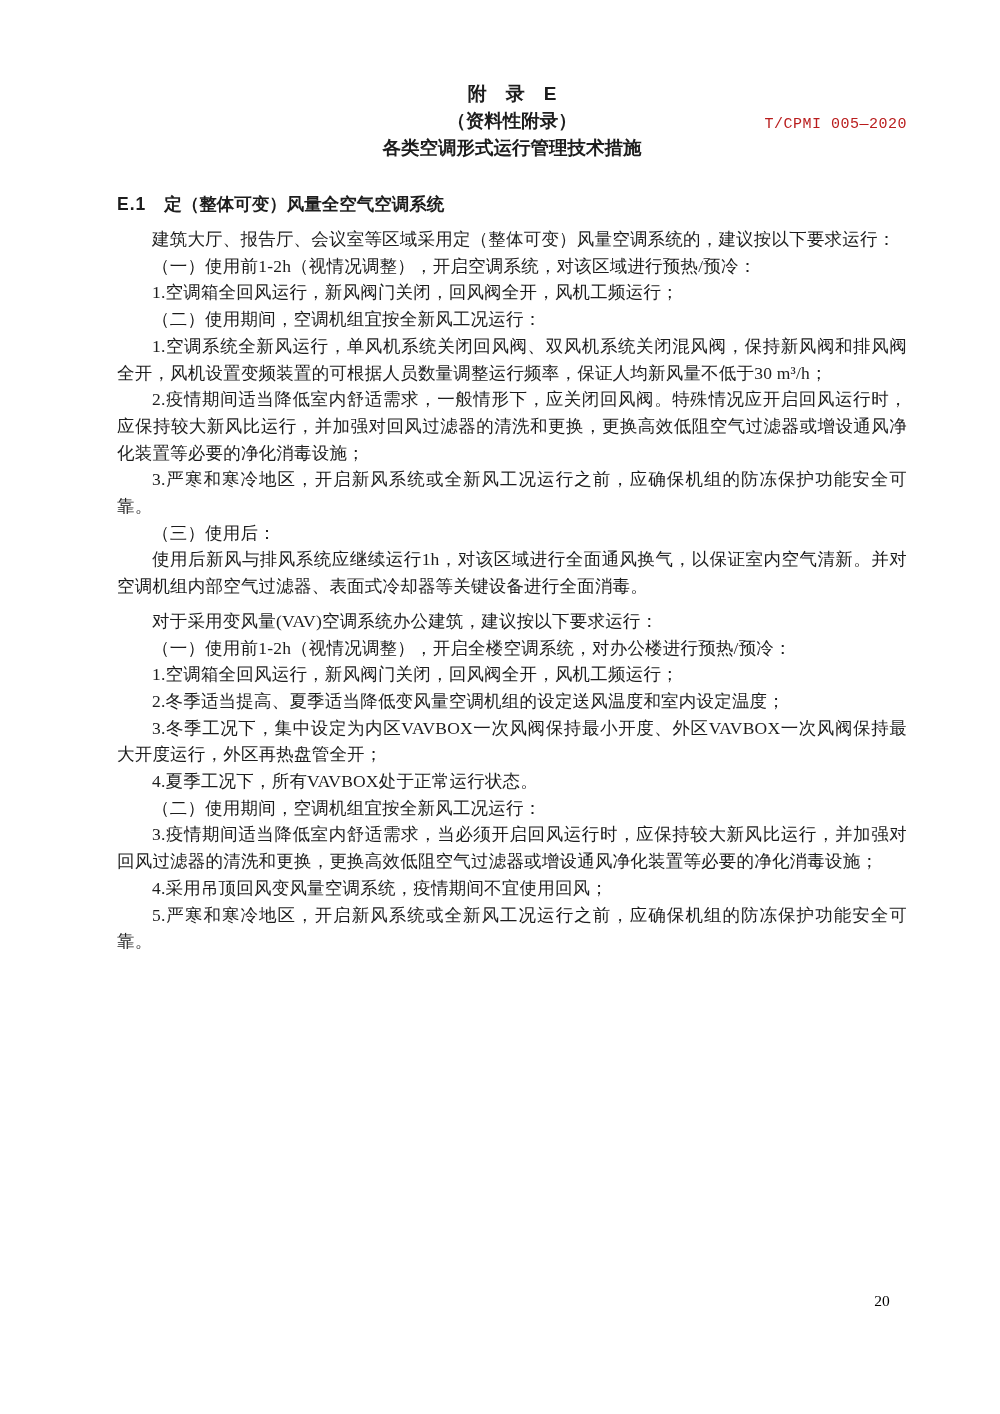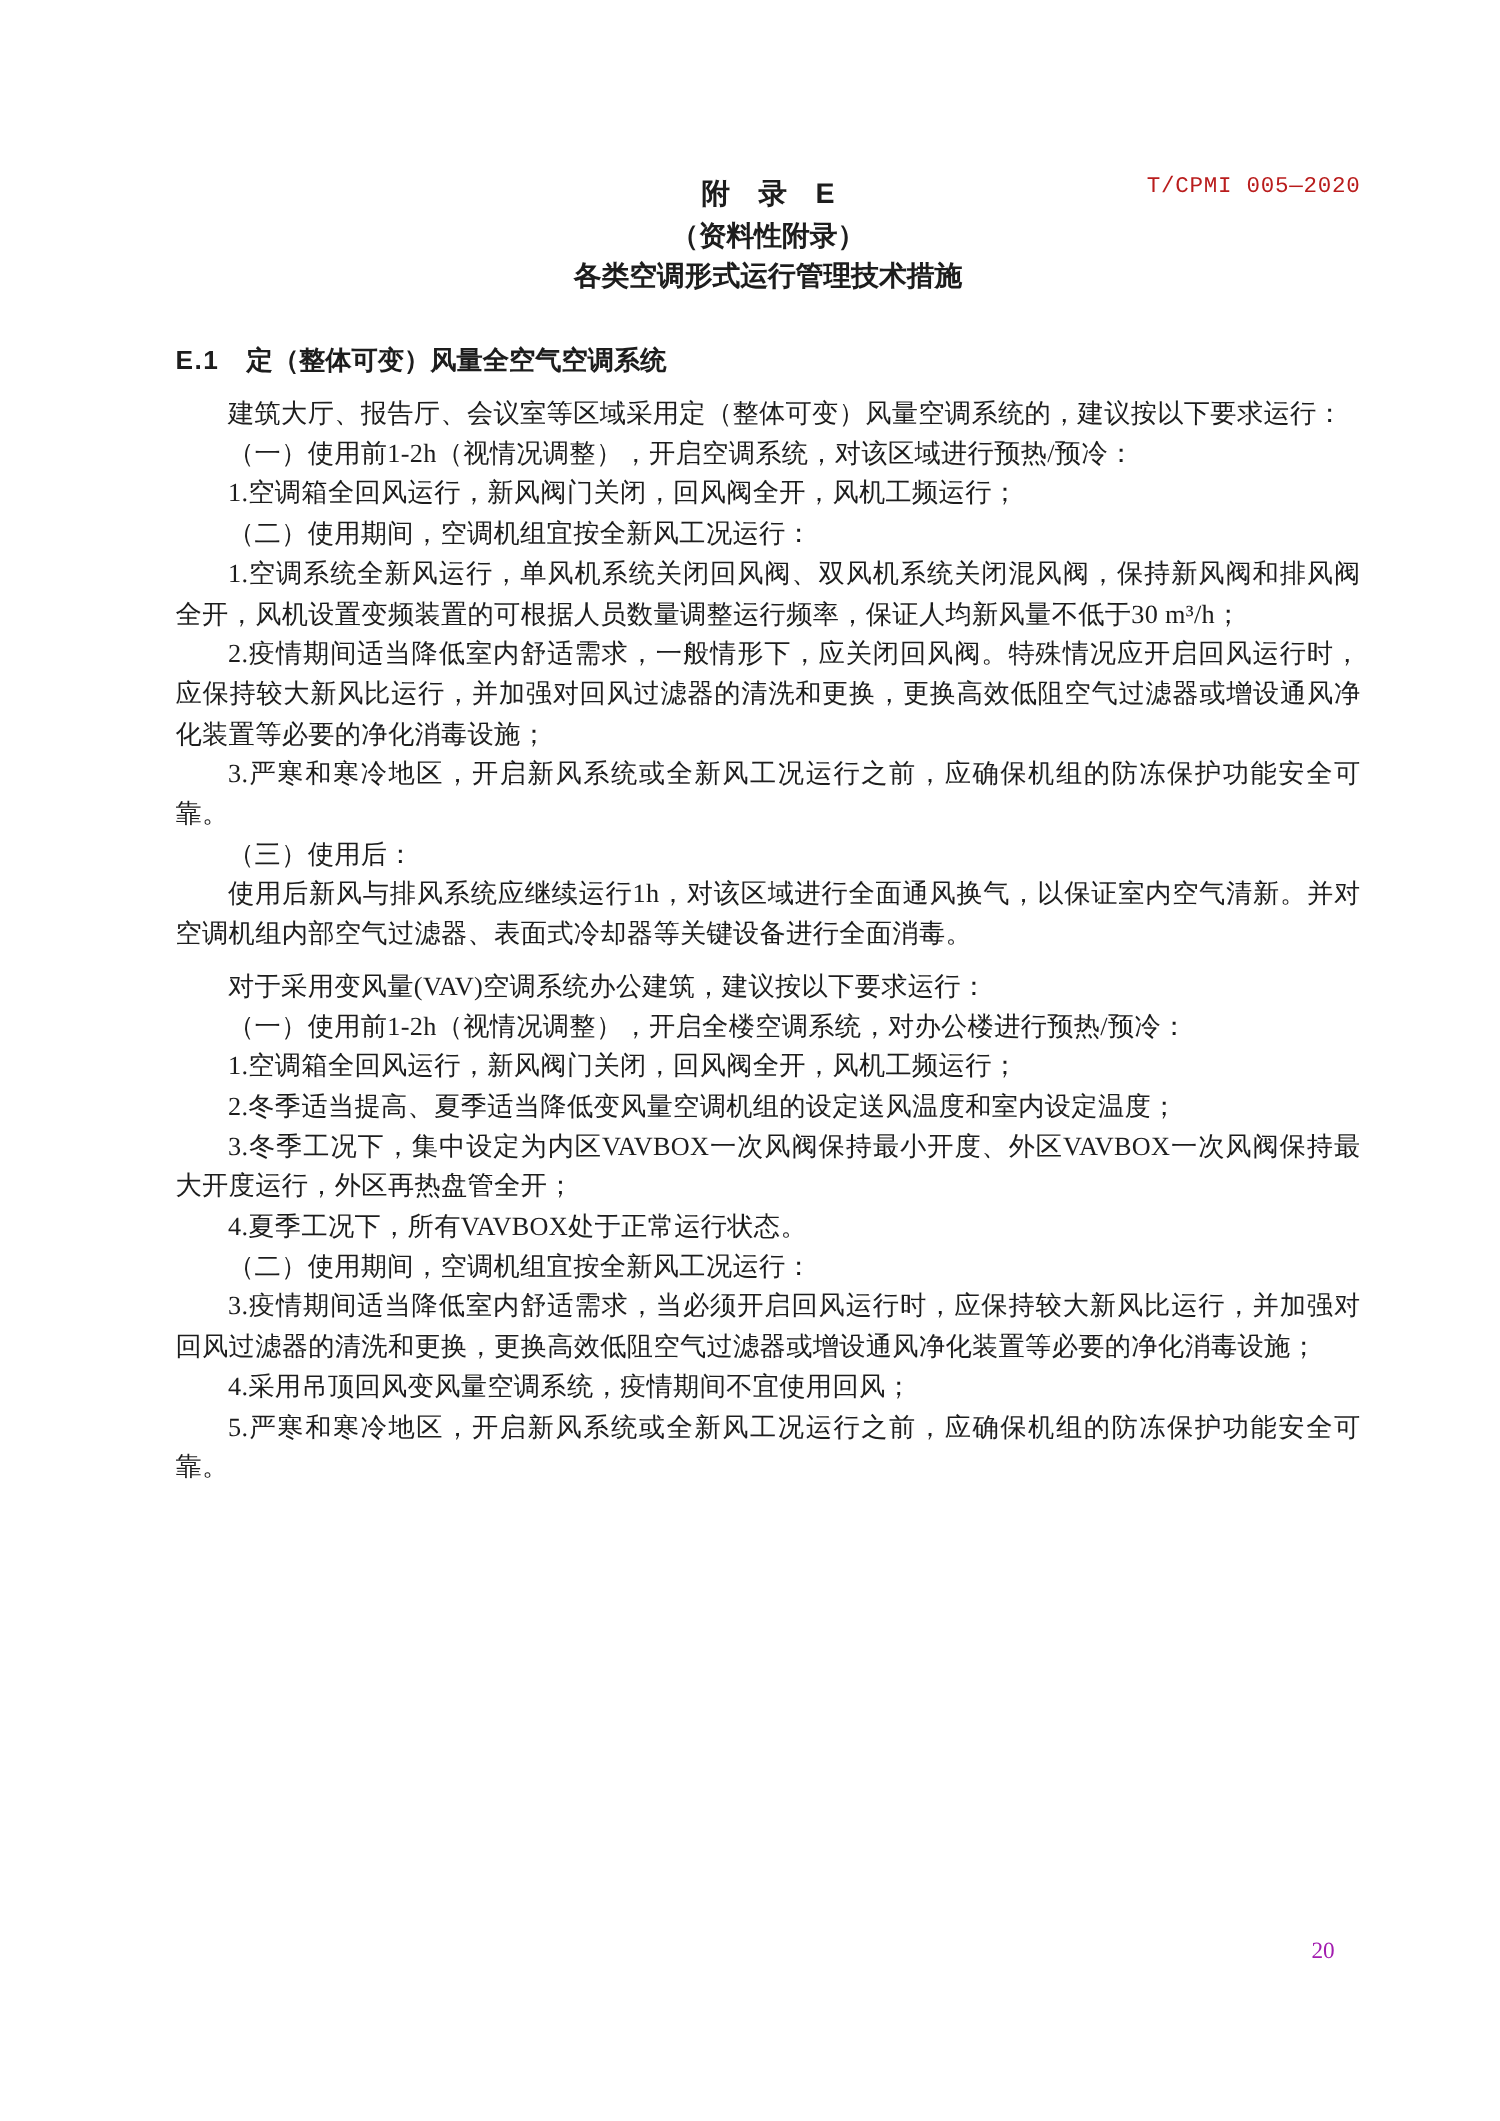--- a/index.html
+++ b/index.html
@@ -25,21 +25,21 @@
     position: absolute;
     top: 116px;
     right: 0;
     font-family: "Liberation Mono", "DejaVu Sans Mono", monospace;
     font-size: 15px;
     letter-spacing: 0.5px;
     color: #b91c1c;
     white-space: nowrap;
   }
   .title-block {
-    padding-top: 116px;
+    padding-top: 80px;
     text-align: center;
     font-family: "Liberation Sans", "DejaVu Sans", sans-serif;
     font-weight: bold;
   }
   .title-line1 {
     font-size: 19px;
     line-height: 27px;
   }
   .title-line2, .title-line3 {
     font-size: 18.5px;
@@ -70,21 +70,21 @@
     letter-spacing: 0.2px;
   }
   .page-number {
     position: absolute;
     left: 866px;
     top: 1292px;
     width: 32px;
     text-align: center;
     font-family: "Liberation Serif", "DejaVu Serif", serif;
     font-size: 15.5px;
-    color: #a21caf;
+    color: #000000;
   }
 </style>
 </head>
 <body>
 
 <div class="page">
   <div class="content">
 
     <div class="doc-header">T/CPMI 005—2020</div>
 

